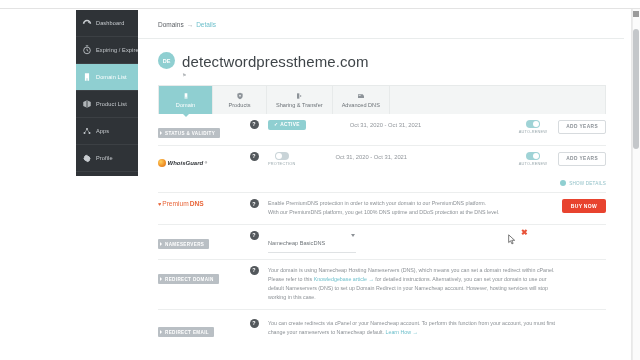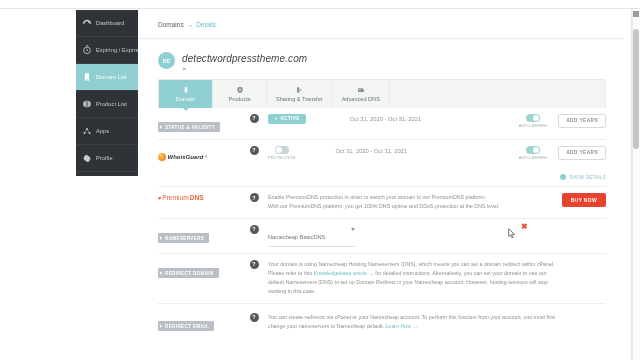--- a/index.html
+++ b/index.html
@@ -51,21 +51,21 @@
 
   
   .domain-head { display:flex; align-items:flex-start; gap:7px; padding-top:13px; padding-bottom:7px; }
   .avatar {
     width:17px; height:17px; border-radius:50%;
     background:#8fcfd1; color:#ffffff;
     display:flex; align-items:center; justify-content:center;
     font-size:5.5px; font-weight:bold; flex:0 0 17px;
   }
   .domain-title-wrap { padding-top:1px; }
-  .domain-title { font-size:10px; color:#3f4549; letter-spacing:.1px;font-style:italic; }
+  .domain-title { font-size:15px; color:#3f4549; letter-spacing:.1px; }
   .domain-sub { font-size:5px; color:#b6babd; margin-top:1.5px; }
 
   
   .tabs { display:flex; height:29px; background:#f3f5f5; border:1px solid #e7eaea; border-bottom:none; }
   .tab {
     flex:0 0 auto; min-width:54px; padding:0 9px;
     display:flex; flex-direction:column; align-items:center; justify-content:center;
     gap:1px; border-right:1px solid #e7eaea;
     font-size:5.6px; color:#6c7277; position:relative; background:#f3f5f5;
   }

